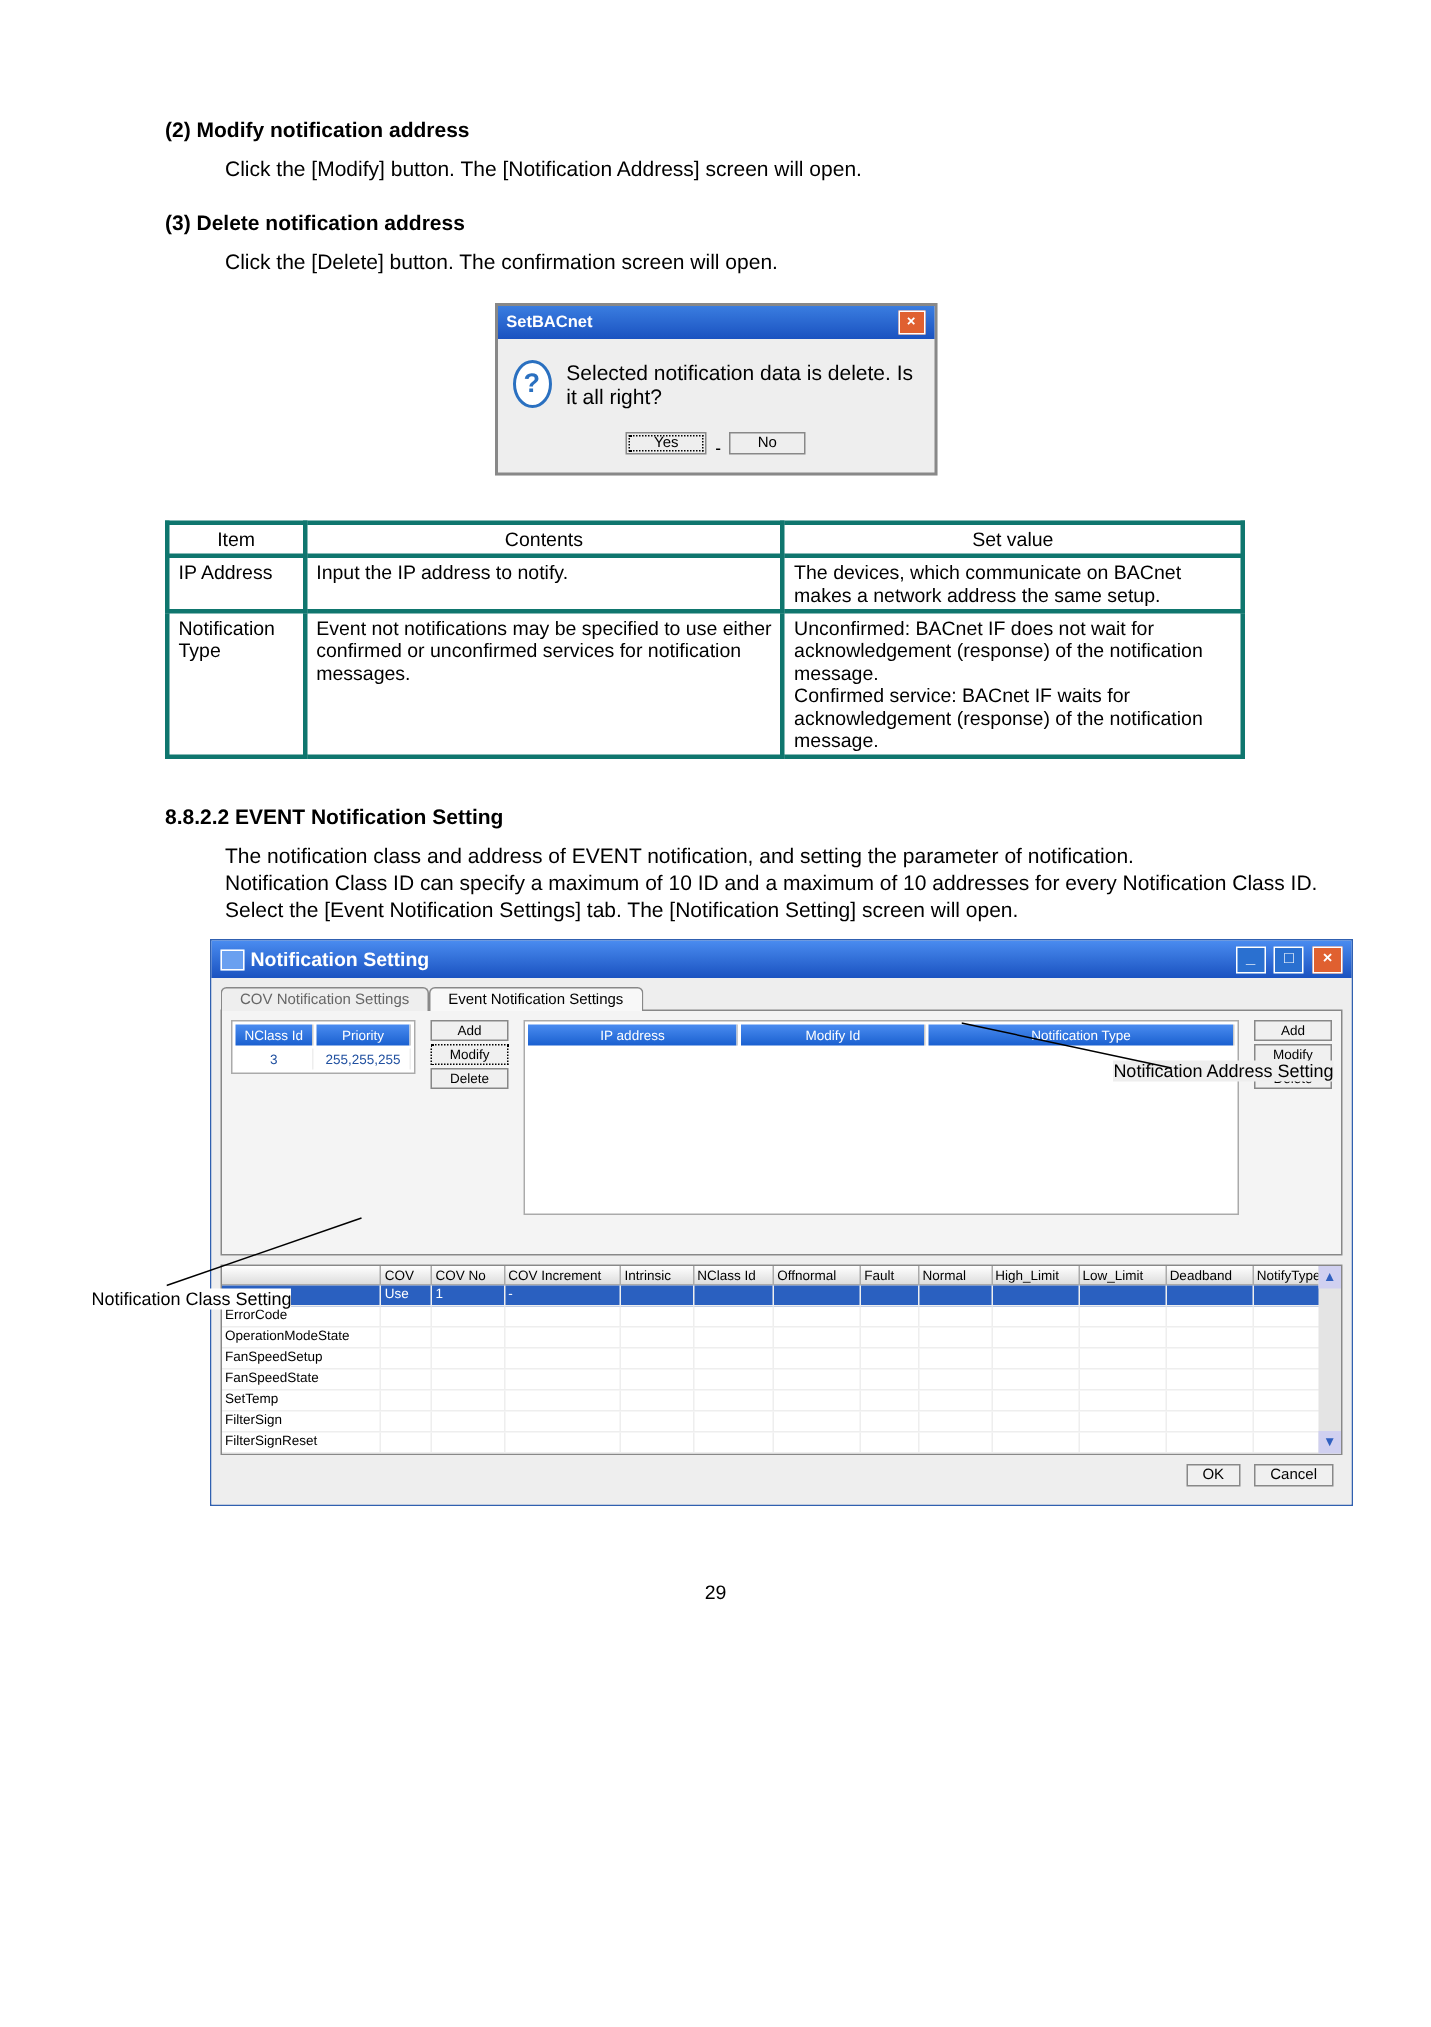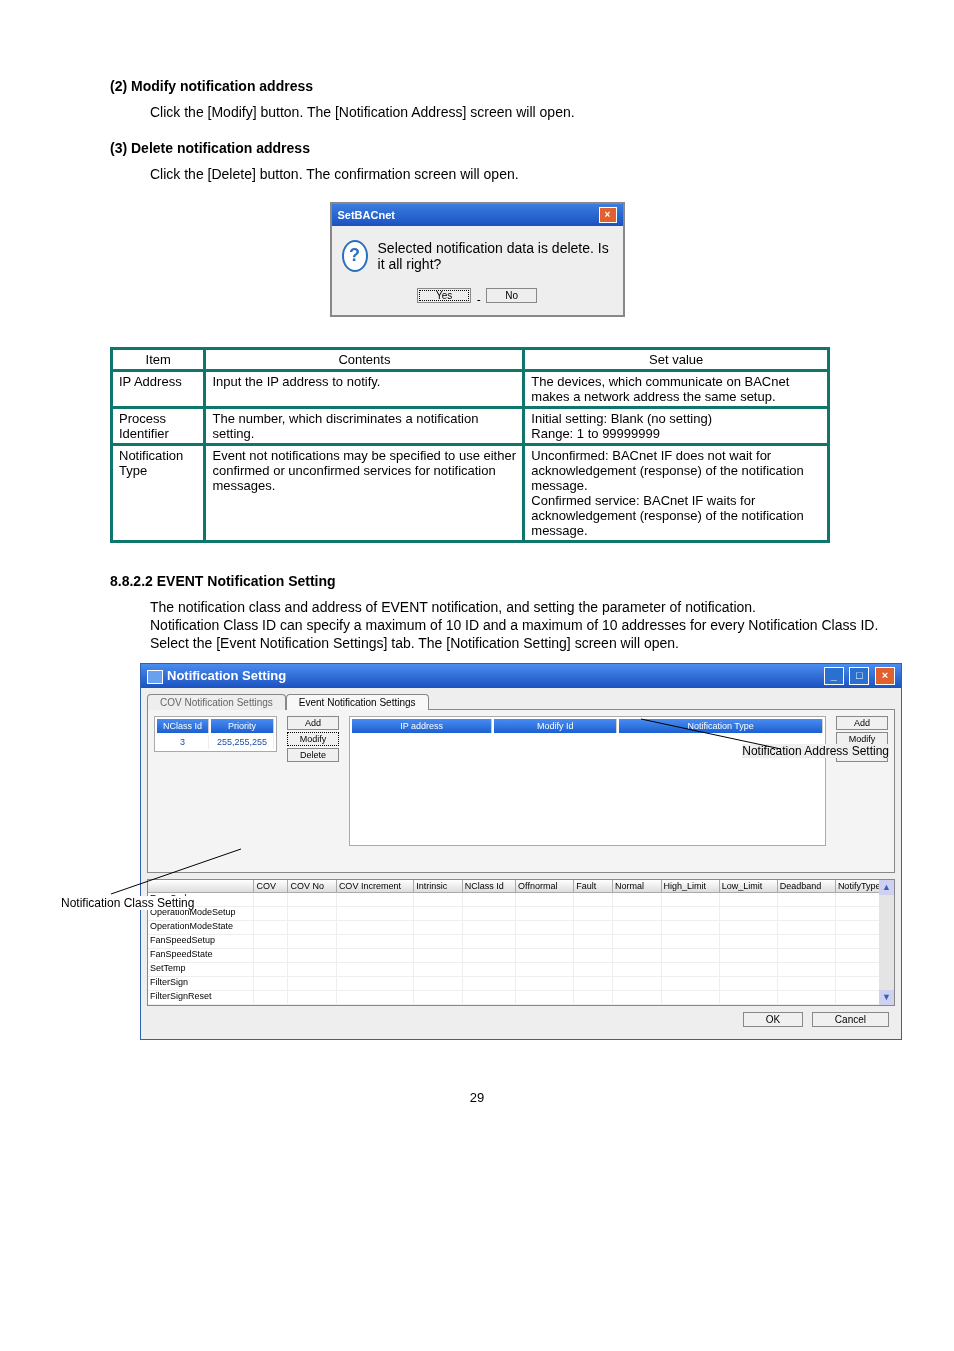--- a/index.html
+++ b/index.html
@@ -275,21 +275,21 @@
     line-height: 15px;
   }
   .scroll-up { top: 0; }
   .scroll-down { bottom: 0; }
   .win-footer {
     text-align: right;
     padding: 6px;
   }
   .win-footer button {
     font-size: 10px;
-    padding: 1px 22px;
+    padding: 1px 10px;
     margin-left: 6px;
     border: 1px solid #888;
     background: #f0f0f0;
   }
   .callout-label1 {
     position: absolute;
     right: 12px;
     top: 80px;
     font-size: 12px;
     background: #eee;
@@ -339,26 +339,20 @@
   <tbody>
       <tr>
     <th>Item</th>
     <th>Contents</th>
     <th>Set value</th>
   </tr>
   <tr>
     <td>IP Address</td>
     <td>Input the IP address to notify.</td>
     <td class="justify">The devices, which communicate on BACnet makes a network address the same setup.</td>
-  </tr>
-  <tr>
-    <td>Process Identifier</td>
-    <td>The number, which discriminates a notification setting.</td>
-    <td style="white-space:pre-line">Initial setting: Blank (no setting)
-Range: 1 to 99999999</td>
   </tr>
   <tr>
     <td>Notification Type</td>
     <td class="justify">Event not notifications may be specified to use either confirmed or unconfirmed services for notification messages.</td>
     <td class="justify" style="white-space:pre-line">Unconfirmed: BACnet IF does not wait for acknowledgement (response) of the notification message.
 Confirmed service: BACnet IF waits for acknowledgement (response) of the notification message.</td>
   </tr>
 </tbody>
   </table>
 
@@ -431,38 +425,38 @@
         <div class="c4">Intrinsic</div>
         <div class="c5">NClass Id</div>
         <div class="c6">Offnormal</div>
         <div class="c7">Fault</div>
         <div class="c8">Normal</div>
         <div class="c9">High_Limit</div>
         <div class="c10">Low_Limit</div>
         <div class="c11">Deadband</div>
         <div class="c12">NotifyType</div>
       </div>
+      <div class="lower-row selected">
+        <div class="c0"></div>
+        <div class="c1">Use</div>
+        <div class="c2">1</div>
+        <div class="c3">-</div>
+        <div class="c4"></div>
+          <div class="c5"></div>
+          <div class="c6"></div>
+          <div class="c7"></div>
+        <div class="c8"></div>
+          <div class="c9"></div>
+          <div class="c10"></div>
+          <div class="c11"></div>
+          <div class="c12"></div>
+      </div>
       <div id="lower-rows-container">
           <div class="lower-row">
             <div class="c0">ErrorCode</div>
-            <div class="c1"></div>
-            <div class="c2"></div>
-            <div class="c3"></div>
-            <div class="c4"></div>
-            <div class="c5"></div>
-            <div class="c6"></div>
-            <div class="c7"></div>
-            <div class="c8"></div>
-            <div class="c9"></div>
-            <div class="c10"></div>
-            <div class="c11"></div>
-            <div class="c12"></div>
-          </div>
-          <div class="lower-row">
-            <div class="c0">OperationModeSetup</div>
             <div class="c1"></div>
             <div class="c2"></div>
             <div class="c3"></div>
             <div class="c4"></div>
             <div class="c5"></div>
             <div class="c6"></div>
             <div class="c7"></div>
             <div class="c8"></div>
             <div class="c9"></div>
             <div class="c10"></div>

